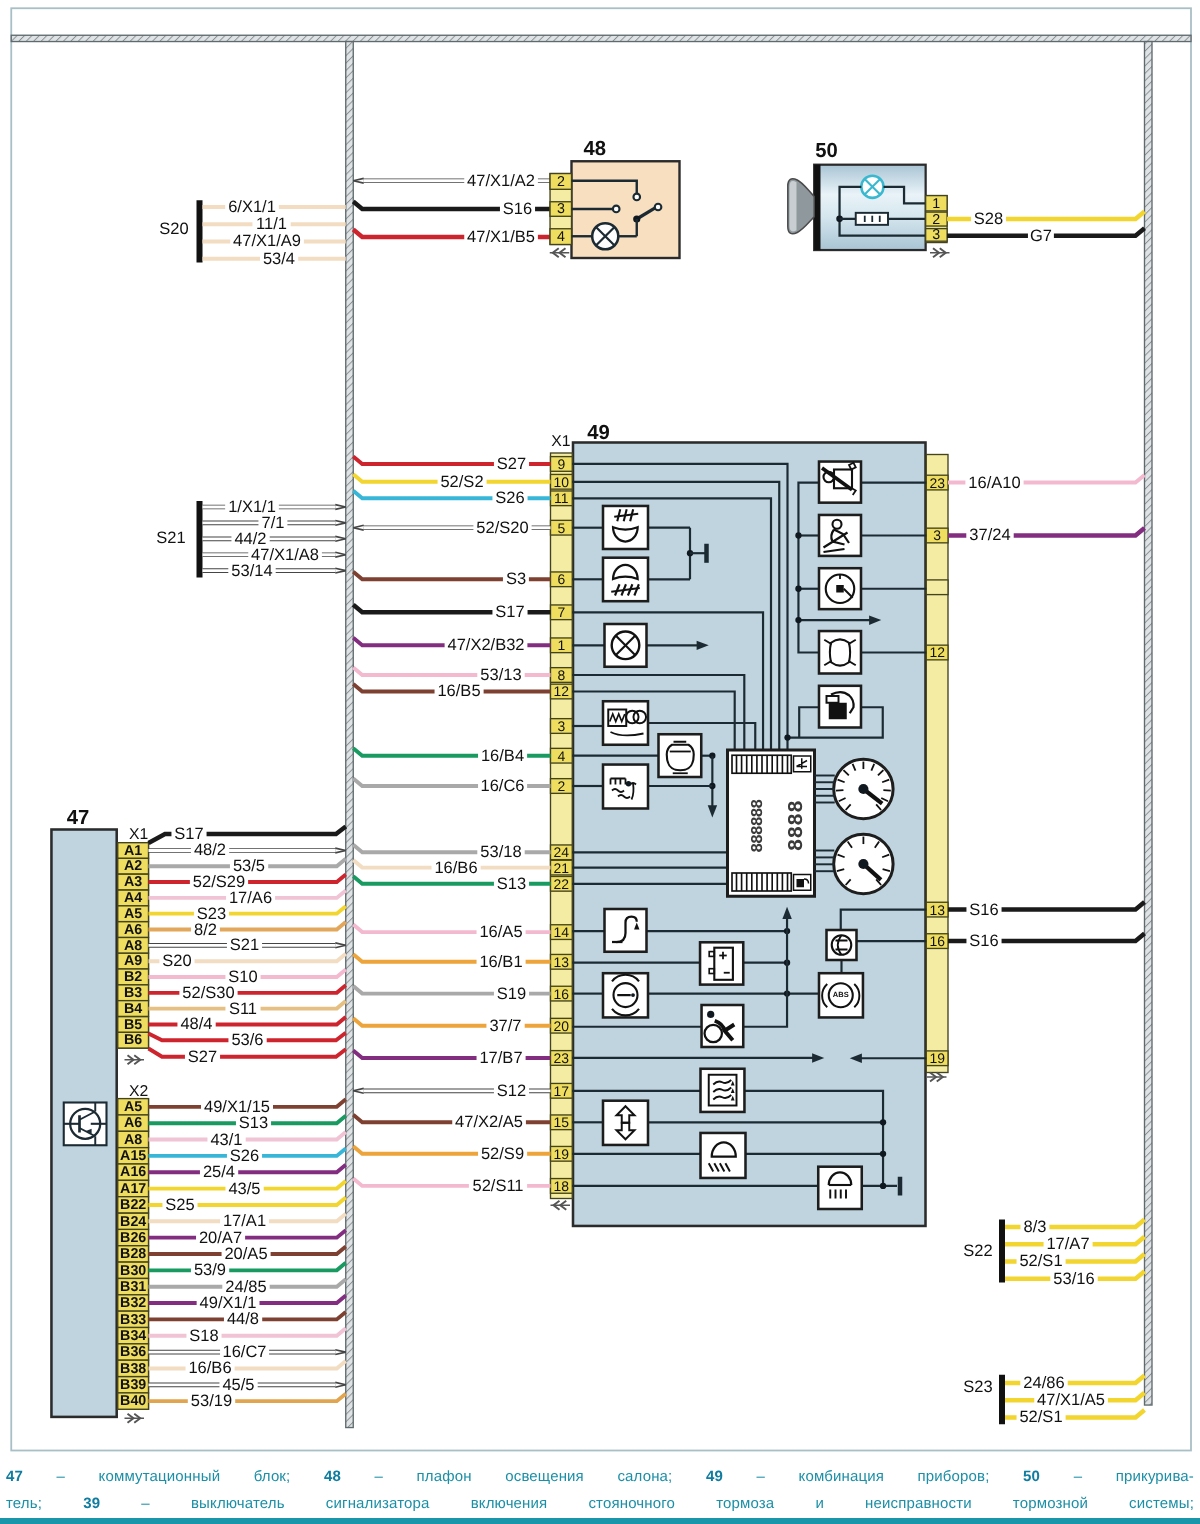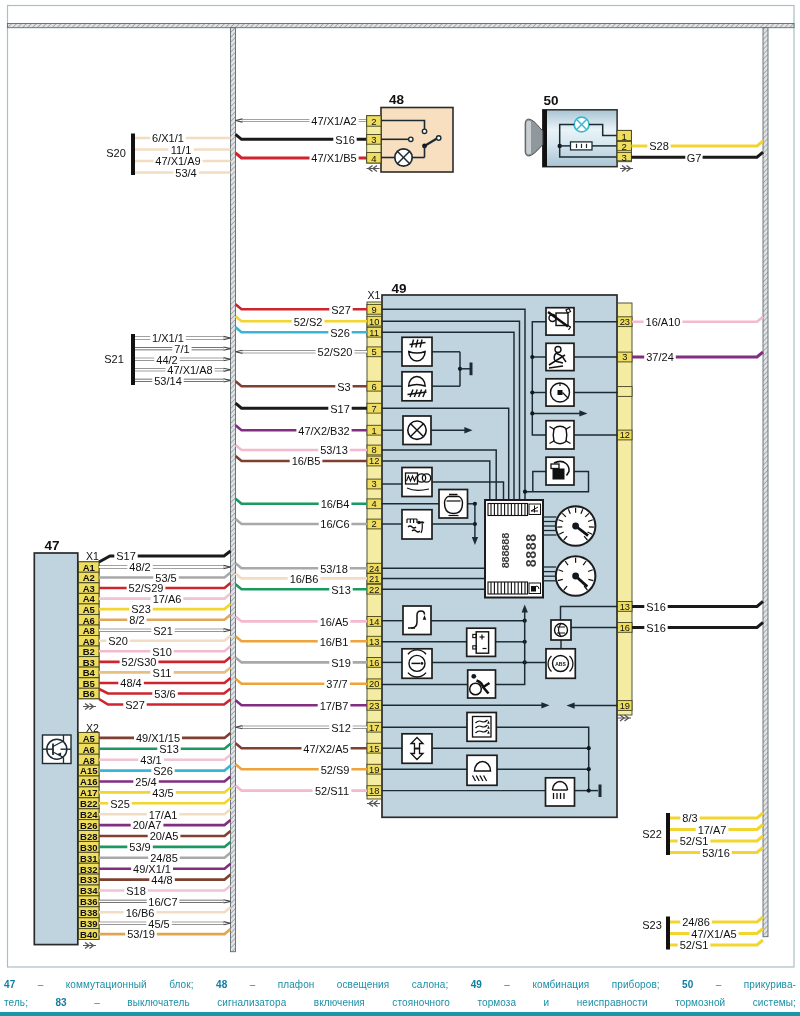--- a/index.html
+++ b/index.html
@@ -775,14 +775,14 @@
 <line x1="543.0" y1="521.5" x2="556.5" y2="521.5" stroke="#1c2b33" stroke-width="1.3" stroke-linecap="butt"></line>
 <line x1="543.0" y1="526.0" x2="556.5" y2="526.0" stroke="#1c2b33" stroke-width="1.3" stroke-linecap="butt"></line>
 <line x1="543.0" y1="530.5" x2="556.5" y2="530.5" stroke="#1c2b33" stroke-width="1.3" stroke-linecap="butt"></line>
 <line x1="543.0" y1="535.0" x2="556.5" y2="535.0" stroke="#1c2b33" stroke-width="1.3" stroke-linecap="butt"></line>
 <line x1="543.0" y1="567.0" x2="556.2" y2="567.0" stroke="#1c2b33" stroke-width="1.3" stroke-linecap="butt"></line>
 <line x1="543.0" y1="571.6" x2="556.2" y2="571.6" stroke="#1c2b33" stroke-width="1.3" stroke-linecap="butt"></line>
 <line x1="543.0" y1="576.2" x2="556.2" y2="576.2" stroke="#1c2b33" stroke-width="1.3" stroke-linecap="butt"></line>
 <line x1="543.0" y1="580.8" x2="556.2" y2="580.8" stroke="#1c2b33" stroke-width="1.3" stroke-linecap="butt"></line>
 </svg>
 <div class="cap" style="top:976px"><b>47</b> – коммутационный блок; <b>48</b> – плафон освещения салона; <b>49</b> – комбинация приборов; <b>50</b> – прикурива-</div>
-<div class="cap" style="top:994px">тель; <b>83</b> – выключатель сигнализатора включения стояночного тормоза и неисправности тормозной системы;</div>
+<div class="cap" style="top:994px">тель; <b>39</b> – выключатель сигнализатора включения стояночного тормоза и неисправности тормозной системы;</div>
 <div class="rule"></div>
 </div>
 </body></html>

